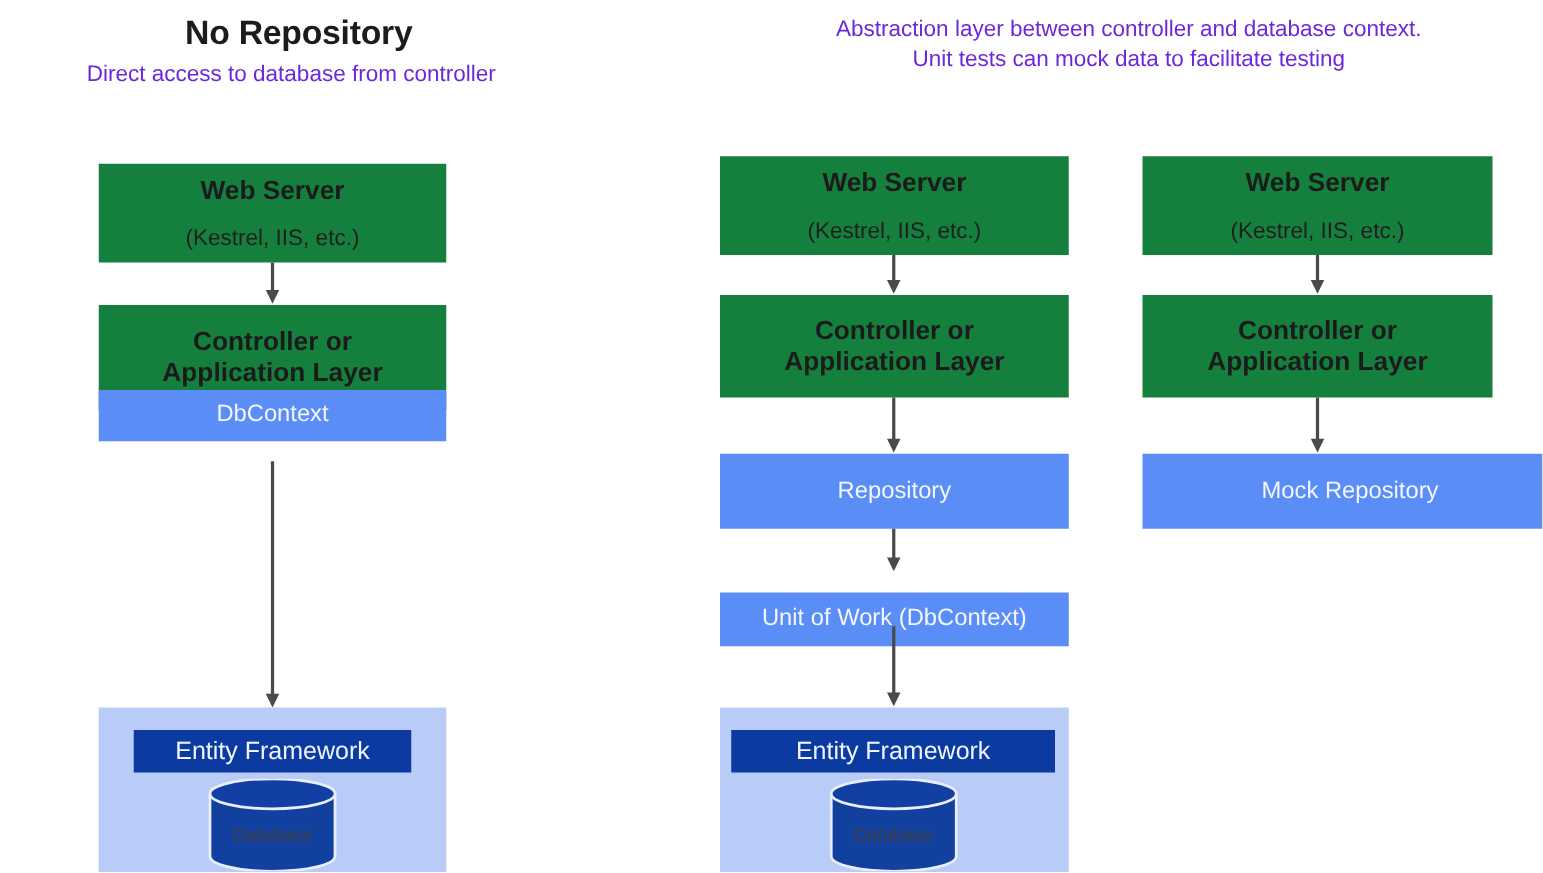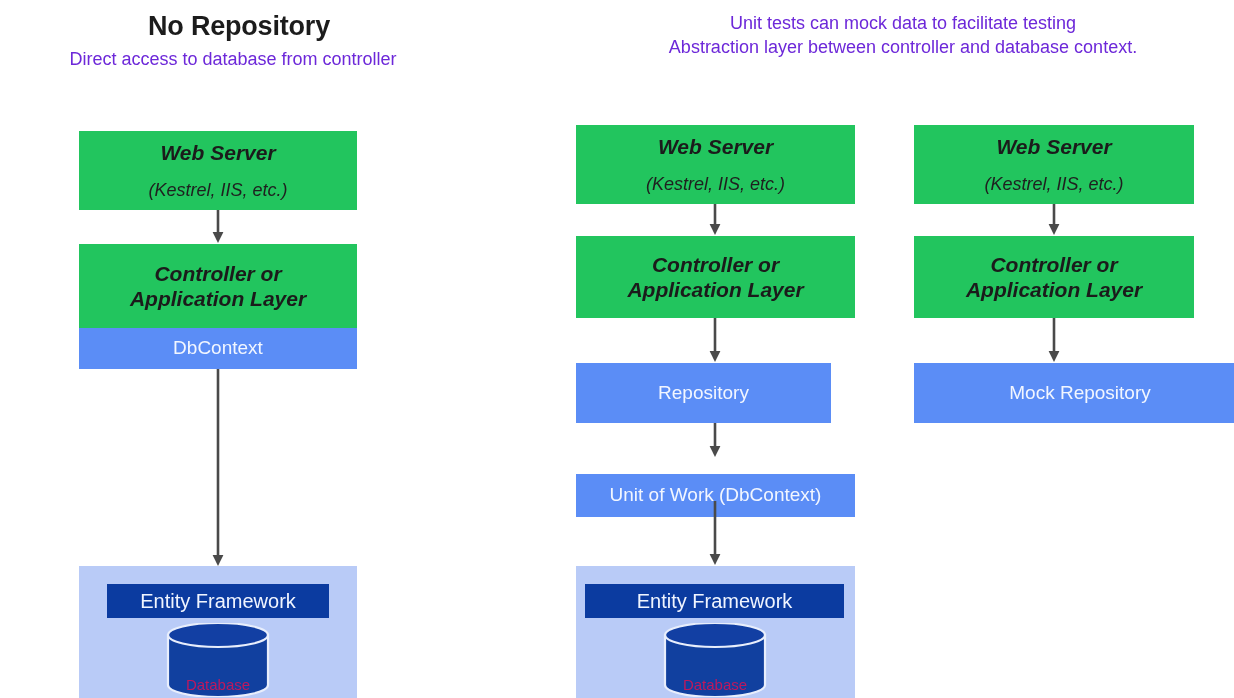--- a/index.html
+++ b/index.html
@@ -44,21 +44,21 @@
   
   .box {
     position: absolute;
     box-sizing: border-box;
     display: flex;
     flex-direction: column;
     align-items: center;
     justify-content: center;
     text-align: center;
   }
-  .box-gray { background: #22c55e; font-style: italic; }
+  .box-gray { background: #15803d; }
   .box-blue { background: #5b8df6; }
 
   .box-title-bold {
     font-size: 21px;
     font-weight: bold;
     color: #1b1b1b;
     line-height: 1.2;
   }
   .box-title-sub {
     font-size: 18px;
@@ -96,25 +96,25 @@
   }
   .db-cyl {
     position: absolute;
     width: 104px;
     height: 74px;
   }
   .db-cyl svg { display: block; width: 104px; height: 74px; }
   .db-cyl-label {
     position: absolute;
     left: 0;
-    top: 54px;
+    top: 38px;
     width: 104px;
     text-align: center;
     font-size: 15px;
-    color: #be185d;
+    color: #404040;
     line-height: 1;
     pointer-events: none;
   }
 
   
   .arrow {
     position: absolute;
     width: 18px;
   }
   .arrow svg { display: block; overflow: visible; }
@@ -123,42 +123,42 @@
 <body>
 
 <div id="canvas">
 
   <div class="heading-block" id="heading-left">
     <div class="heading-title">No Repository</div>
     <div class="heading-sub">Direct access to database from controller</div>
   </div>
 
   <div class="heading-block" id="heading-right">
+    <div class="heading-sub">Abstraction layer between controller and database context.</div>
     <div class="heading-sub">Unit tests can mock data to facilitate testing</div>
-    <div class="heading-sub">Abstraction layer between controller and database context.</div>
   </div>
 
   <div class="box box-gray" style="left:79px; top:131px; width:278px; height:79px;">
     <div class="box-title-bold">Web Server</div>
     <div class="box-title-sub">(Kestrel, IIS, etc.)</div>
   </div>
 
   <div class="arrow" style="left:209px; top:210px; height:34px;">
     <svg width="18" height="34" viewBox="0 0 18 34">
       <line x1="9" y1="0" x2="9" y2="24" stroke="#4a4a4a" stroke-width="2.6"></line>
       <polygon points="9,33 3.6,22 14.4,22" fill="#4a4a4a"></polygon>
     </svg>
   </div>
 
   <div class="box box-gray" style="left:79px; top:244px; width:278px; height:84px;">
     <div class="box-title-bold">Controller or</div>
     <div class="box-title-bold">Application Layer</div>
   </div>
 
-  <div class="box box-blue" style="left:79px; top:328px; width:278px; height:41px;">
+  <div class="box box-blue" style="left:79px; top:312px; width:278px; height:41px;">
     <div class="box-label-light">DbContext</div>
   </div>
 
   <div class="arrow" style="left:209px; top:369px; height:198px;">
     <svg width="18" height="198" viewBox="0 0 18 198">
       <line x1="9" y1="0" x2="9" y2="188" stroke="#4a4a4a" stroke-width="2.6"></line>
       <polygon points="9,197 3.6,186 14.4,186" fill="#4a4a4a"></polygon>
     </svg>
   </div>
 
@@ -192,21 +192,21 @@
     <div class="box-title-bold">Application Layer</div>
   </div>
 
   <div class="arrow" style="left:706px; top:318px; height:45px;">
     <svg width="18" height="45" viewBox="0 0 18 45">
       <line x1="9" y1="0" x2="9" y2="35" stroke="#4a4a4a" stroke-width="2.6"></line>
       <polygon points="9,44 3.6,33 14.4,33" fill="#4a4a4a"></polygon>
     </svg>
   </div>
 
-  <div class="box box-blue" style="left:576px; top:363px; width:255px; height:60px;">
+  <div class="box box-blue" style="left:576px; top:363px; width:279px; height:60px;">
     <div class="box-label-light">Repository</div>
   </div>
 
   <div class="arrow" style="left:706px; top:423px; height:35px;">
     <svg width="18" height="35" viewBox="0 0 18 35">
       <line x1="9" y1="0" x2="9" y2="25" stroke="#4a4a4a" stroke-width="2.6"></line>
       <polygon points="9,34 3.6,23 14.4,23" fill="#4a4a4a"></polygon>
     </svg>
   </div>
 

